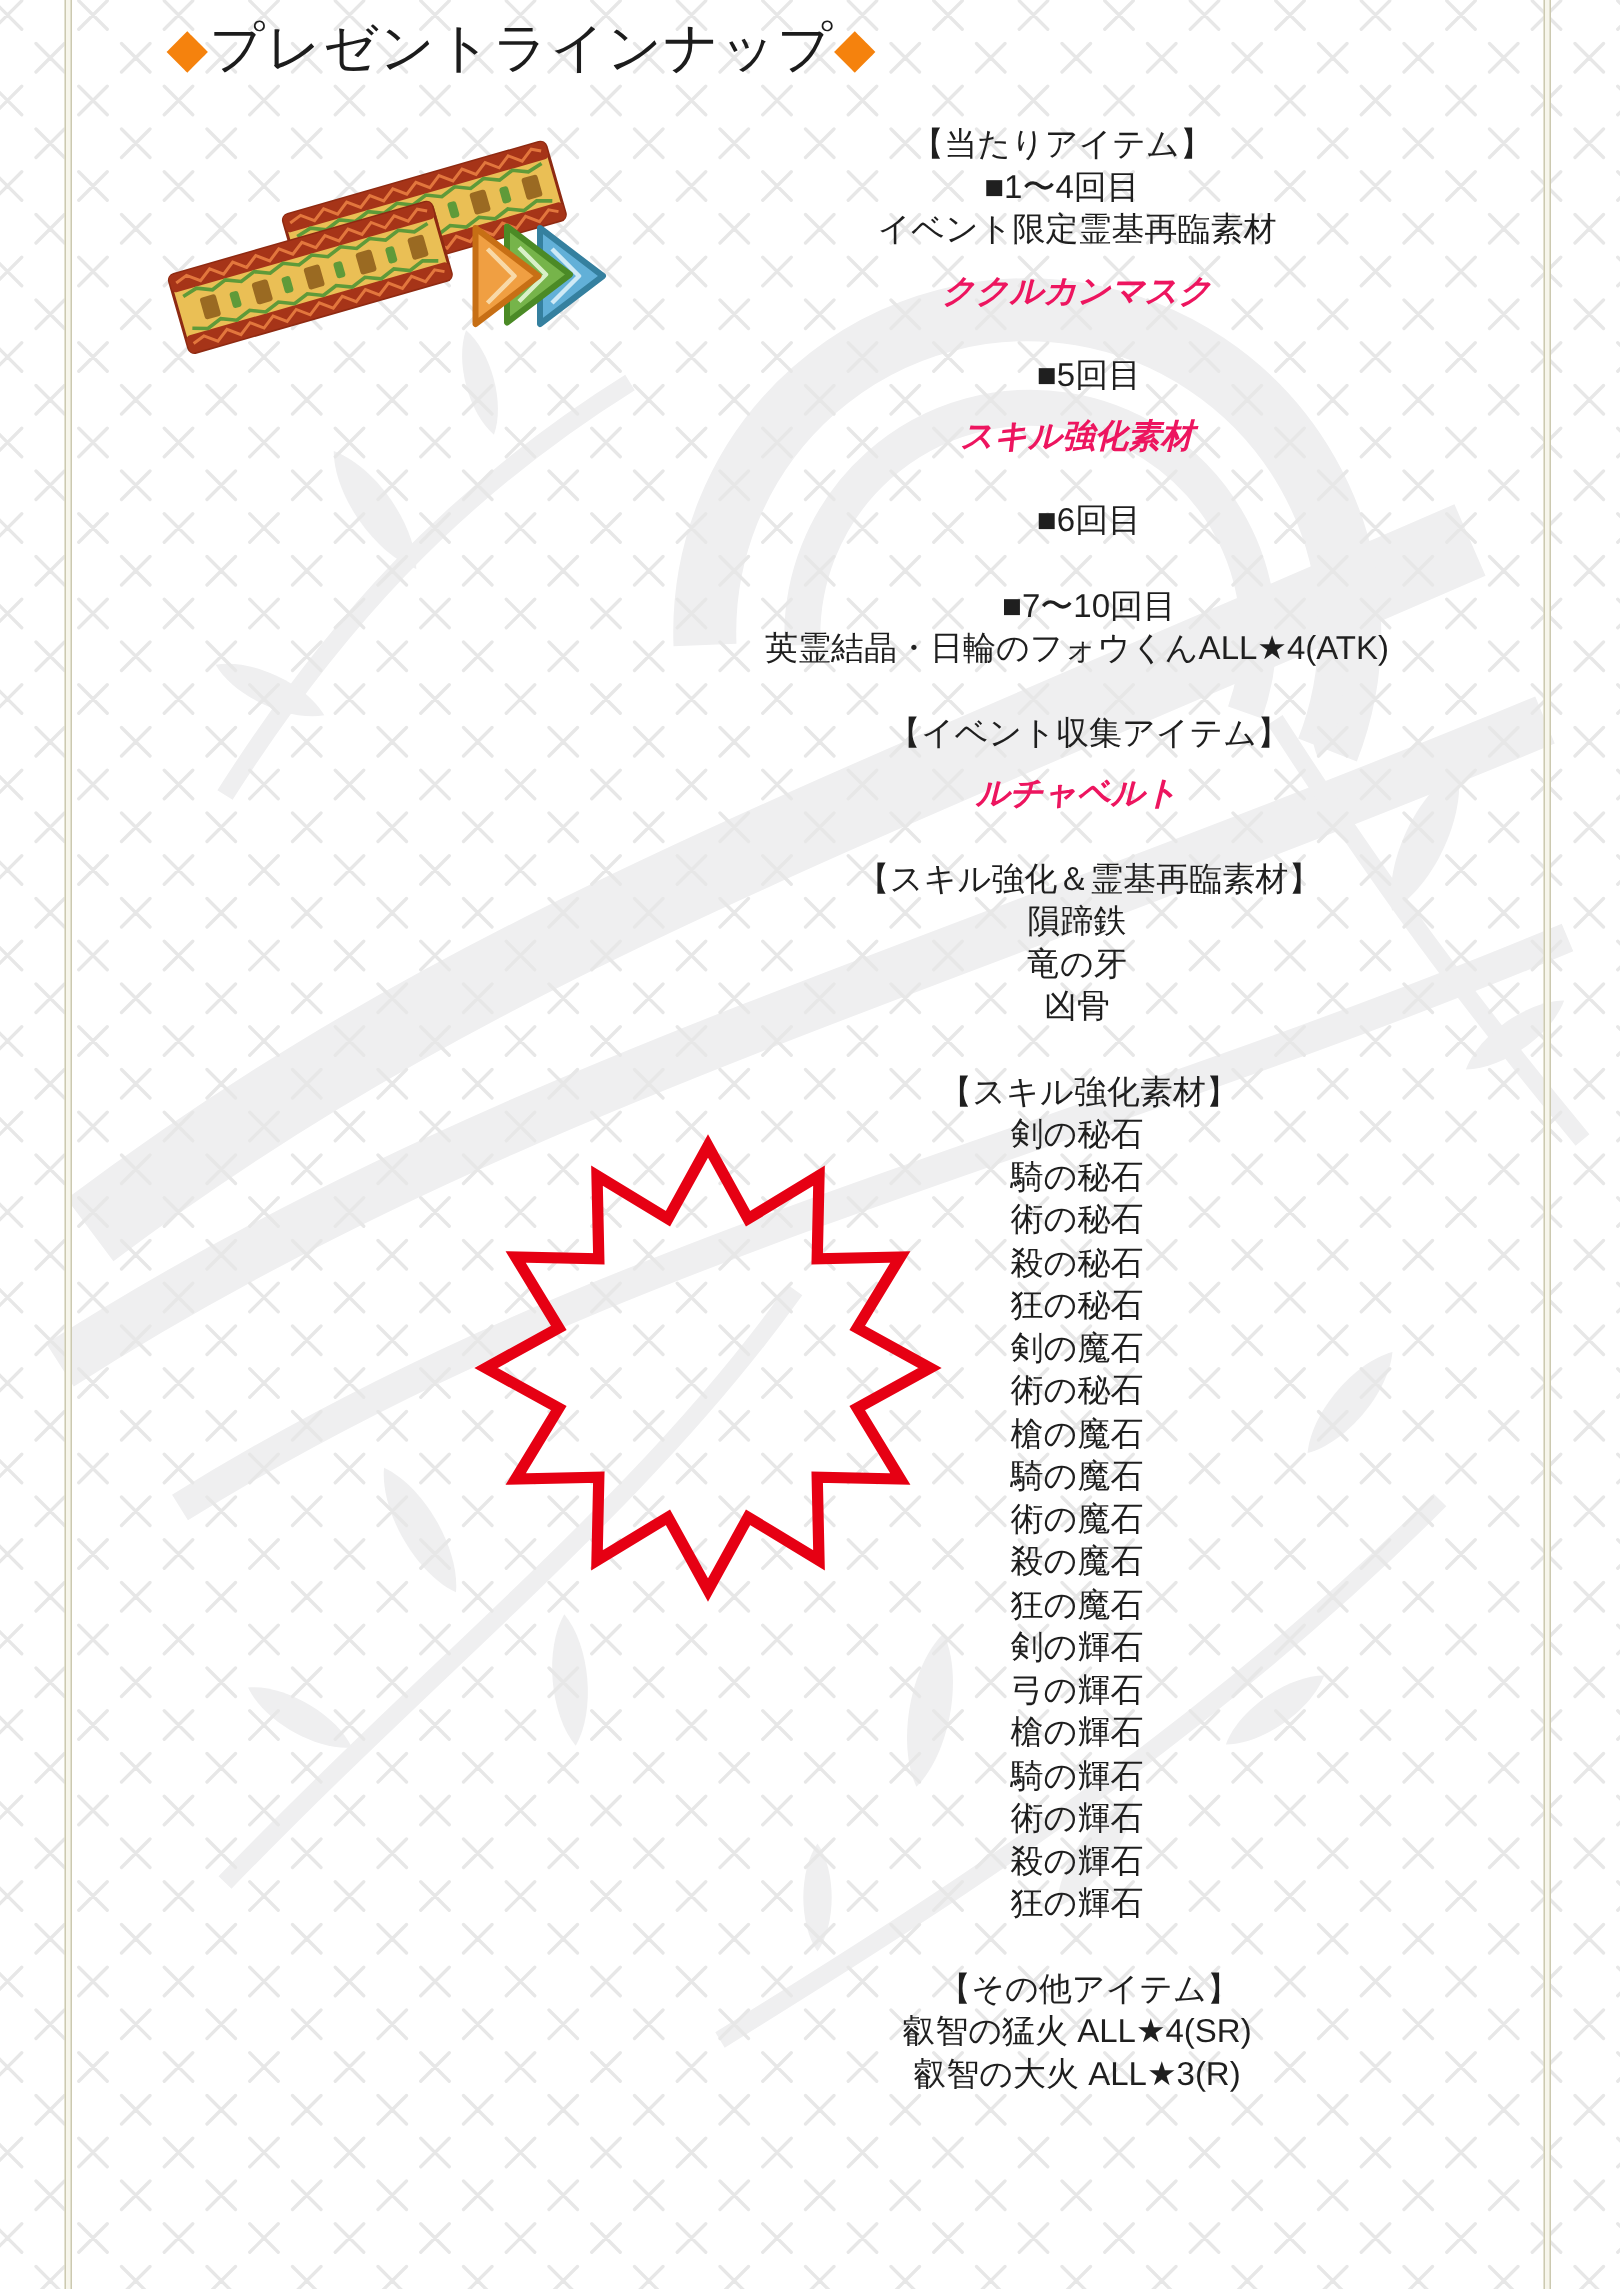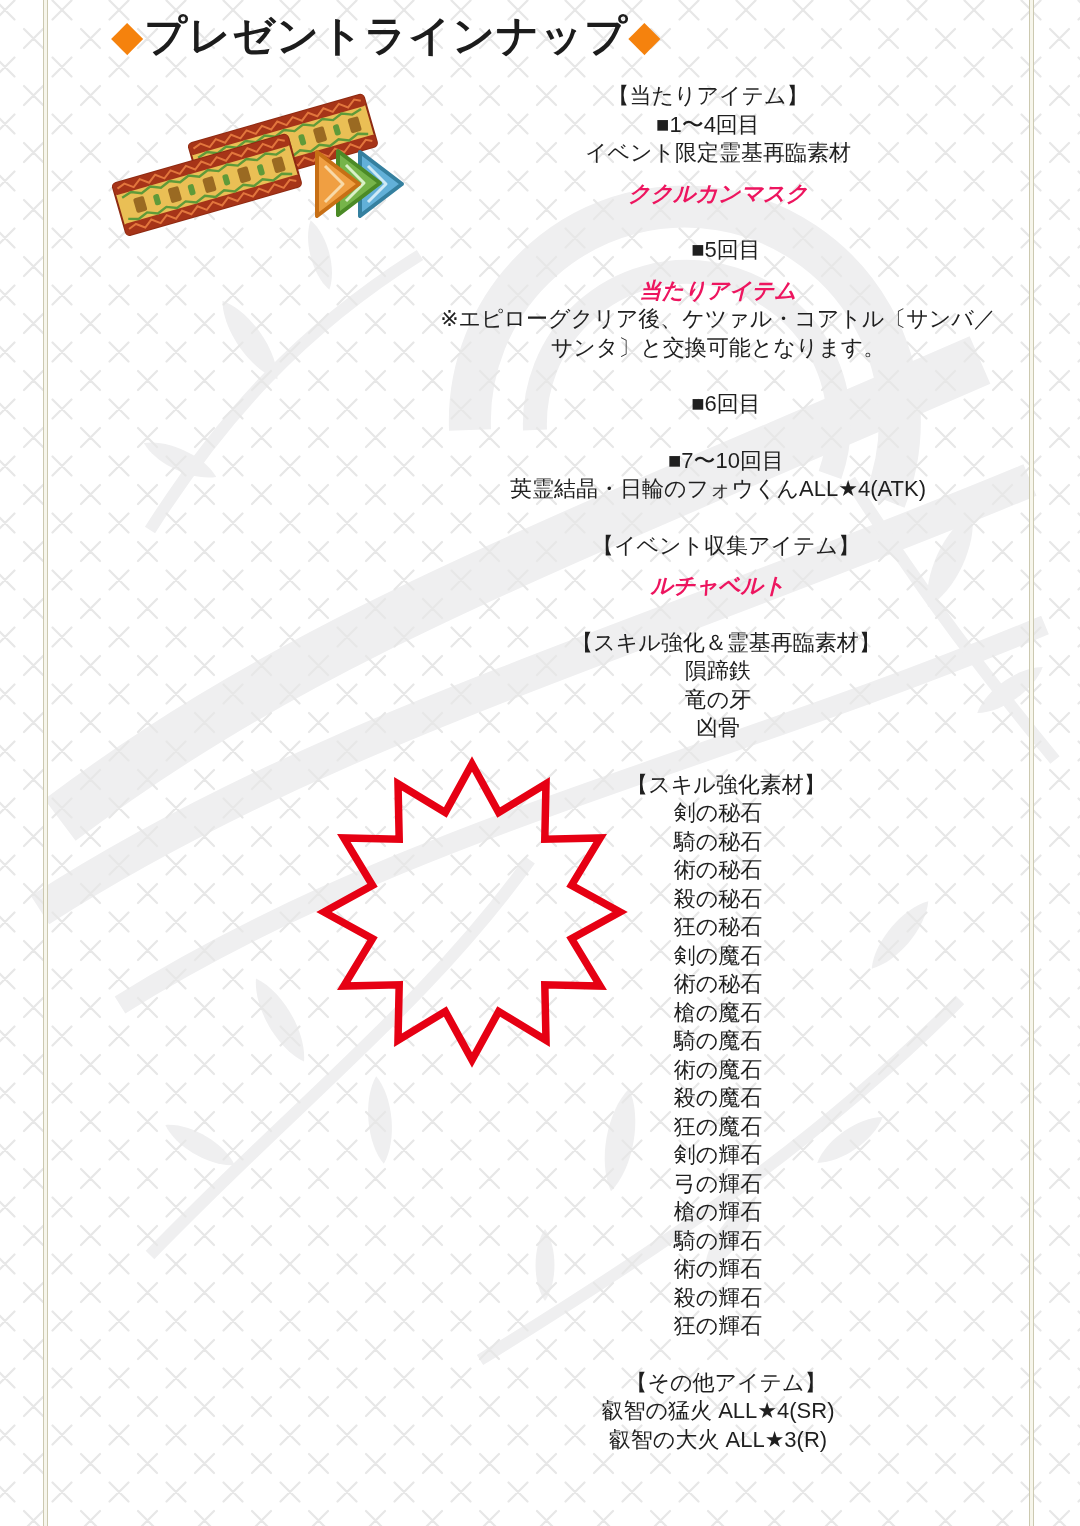--- a/index.html
+++ b/index.html
@@ -14,21 +14,21 @@
   .border-line{
     position:absolute;top:0;bottom:0;width:3px;
     background:#f7f6ec;
     border-left:1px solid #ccc9b0;border-right:1px solid #ccc9b0;
   }
   .border-line.left{left:43px;}
   .border-line.right{left:1029px;}
   
   .title{
     position:absolute;left:111px;top:8px;
-    font-size:42px;font-weight:bold;letter-spacing:1px;color:#1c1c1c;
+    font-size:36px;font-weight:normal;letter-spacing:1px;color:#1c1c1c;
     white-space:nowrap;z-index:5;
   }
   .title .diamond{color:var(--title-orange,#f5820d);}
   
   .figure{position:absolute;left:100px;top:80px;width:310px;height:172px;z-index:4;}
   .figure svg{overflow:visible;}
   .arrows{position:absolute;left:313px;top:146px;z-index:4;}
   
   .list{
     position:absolute;left:410px;top:82px;width:596px;
@@ -126,22 +126,21 @@
     <path d="M12,20 L30,38 L12,56" fill="none" stroke="#f8d9a8" stroke-width="3" stroke-linejoin="round"></path>
   </svg>
 </div>
 
 <div class="list" id="present-list">
     <div class="ln header">【当たりアイテム】</div>
     <div class="ln bullet">■1〜4回目</div>
     <div class="ln item">イベント限定霊基再臨素材</div>
     <div class="ln pink">ククルカンマスク</div>
     <div class="ln bullet gap">■5回目</div>
-    <div class="ln pink">当たりアイテム</div>
-    <div class="ln note">※エピローグクリア後、ケツァル・コアトル〔サンバ／サンタ〕と交換可能となります。</div>
+    <div class="ln pink">スキル強化素材</div>
     <div class="ln bullet gap">■6回目</div>
     <div class="ln bullet gap">■7〜10回目</div>
     <div class="ln item">英霊結晶・日輪のフォウくんALL★4(ATK)</div>
     <div class="ln header gap">【イベント収集アイテム】</div>
     <div class="ln pink">ルチャベルト</div>
     <div class="ln header gap">【スキル強化＆霊基再臨素材】</div>
     <div class="ln item">隕蹄鉄</div>
     <div class="ln item">竜の牙</div>
     <div class="ln item">凶骨</div>
     <div class="ln header gap">【スキル強化素材】</div>

